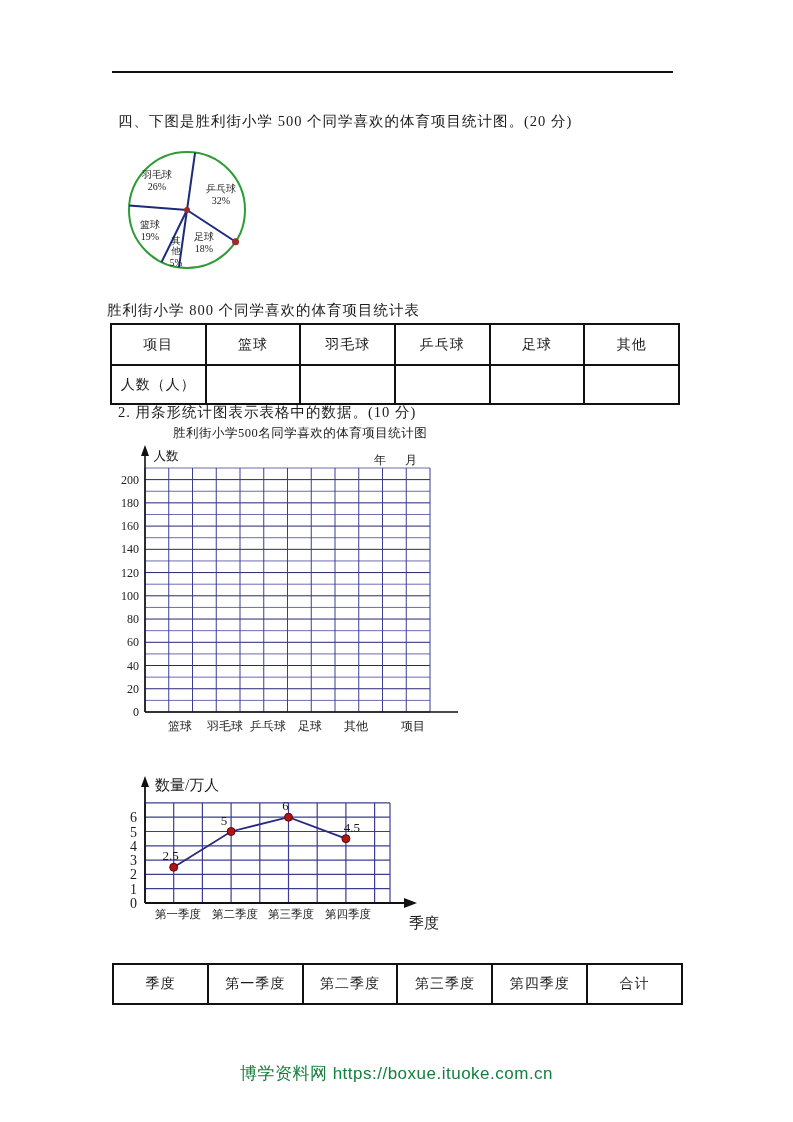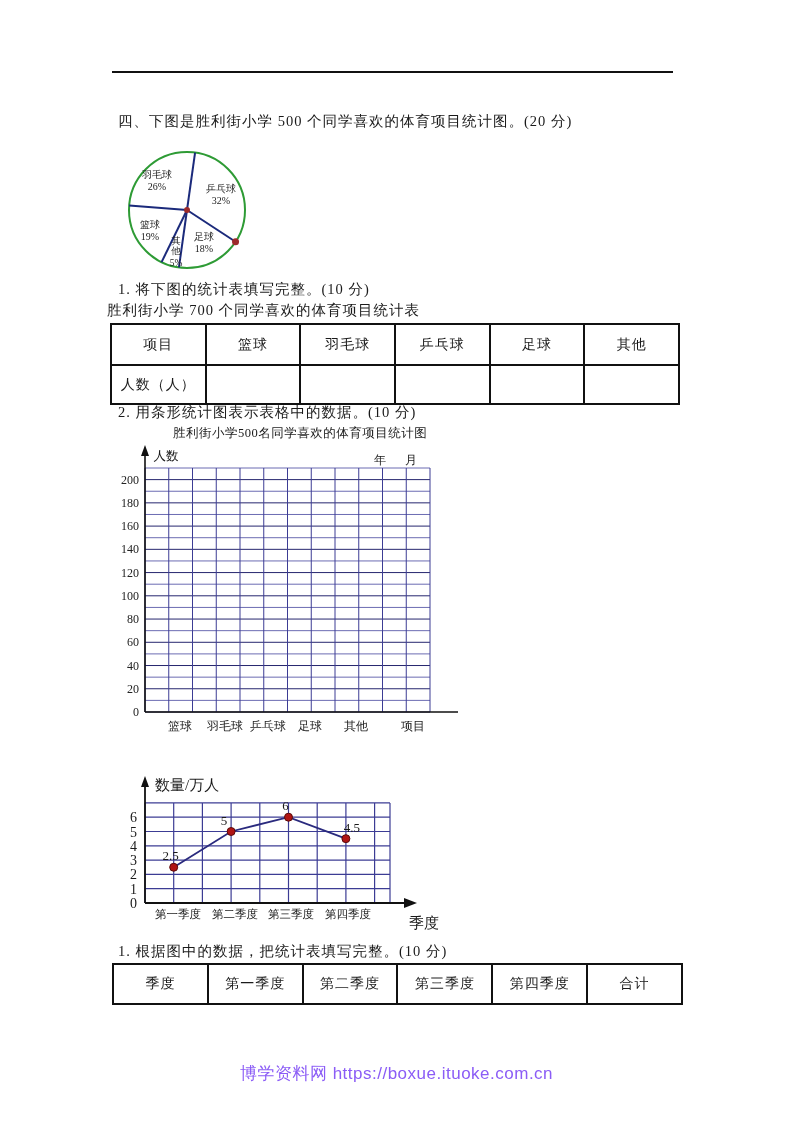--- a/index.html
+++ b/index.html
@@ -10,21 +10,21 @@
   .rule{background:#111;height:2px;}
   table{border-collapse:collapse;table-layout:fixed;}
   td{border:2px solid #111;text-align:center;font-size:14px;letter-spacing:1px;
      overflow:hidden;white-space:nowrap;}
   #sports-table{width:570px;}
   #sports-table tr:nth-child(1) td{height:37px;}
   #sports-table tr:nth-child(2) td{height:35px;margin-left:16px;}
   #quarters-table{width:571px;}
   #quarters-table td{height:36px;}
   .chart-title{font-size:12.5px;letter-spacing:0.5px;white-space:nowrap;}
-  #footer{width:793px;text-align:center;font-size:17px;color:#8b5cf6;
+  #footer{width:793px;text-align:center;font-size:17px;color:#15803d;
           font-family:"Liberation Sans","DejaVu Sans",sans-serif;letter-spacing:0.5px;}
   svg text{font-family:"Liberation Serif","DejaVu Serif",serif;}
 </style>
 </head>
 <body>
 
 <div id="page">
 
   <div class="abs rule" style="left:112px;top:71px;width:561px;"></div>
 
@@ -45,22 +45,21 @@
       <text x="79" y="105" font-size="10" text-anchor="middle" fill="#1a1a1a">18%</text>
       <text x="51" y="97" font-size="9.5" text-anchor="middle" fill="#1a1a1a">其</text>
       <text x="51" y="107" font-size="9.5" text-anchor="middle" fill="#1a1a1a">他</text>
       <text x="51" y="119" font-size="9.5" text-anchor="middle" fill="#1a1a1a">5%</text>
       <text x="25" y="81" font-size="10" text-anchor="middle" fill="#1a1a1a">篮球</text>
       <text x="25" y="93" font-size="10" text-anchor="middle" fill="#1a1a1a">19%</text>
       <text x="32" y="31" font-size="10" text-anchor="middle" fill="#1a1a1a">羽毛球</text>
       <text x="32" y="43" font-size="10" text-anchor="middle" fill="#1a1a1a">26%</text>
     </svg>
 
-  <div class="abs htext" style="left:118px;top:280px;">1. 将下图的统计表填写完整。(10 分)</div>
-  <div class="abs htext" style="left:107px;top:301px;">胜利街小学 700 个同学喜欢的体育项目统计表</div>
+  <div class="abs htext" style="left:107px;top:301px;">胜利街小学 800 个同学喜欢的体育项目统计表</div>
 
   <table id="sports-table" class="abs" style="left:110px;top:323px;">
     <tbody>
         <tr id="t1-head">
           <td>项目</td>
           <td>篮球</td>
           <td>羽毛球</td>
           <td>乒乓球</td>
           <td>足球</td>
           <td>其他</td>
@@ -181,21 +180,20 @@
       <circle cx="235.9" cy="73.64999999999999" r="4" fill="#b01414" stroke="#5a0a0a" stroke-width="1"></circle>
       <text x="241.9" y="66.64999999999999" font-size="13" text-anchor="middle" fill="#1a1a1a">4.5</text>
       <text x="68" y="153" font-size="11.5" text-anchor="middle" fill="#1a1a1a">第一季度</text>
       <text x="125" y="153" font-size="11.5" text-anchor="middle" fill="#1a1a1a">第二季度</text>
       <text x="181" y="153" font-size="11.5" text-anchor="middle" fill="#1a1a1a">第三季度</text>
       <text x="238" y="153" font-size="11.5" text-anchor="middle" fill="#1a1a1a">第四季度</text>
       <text x="314" y="163" font-size="15" text-anchor="middle" fill="#1a1a1a">季度</text>
       <text x="45" y="25" font-size="15" text-anchor="start" fill="#1a1a1a">数量/万人</text>
     </svg>
 
-  <div class="abs htext" style="left:118px;top:942px;">1. 根据图中的数据，把统计表填写完整。(10 分)</div>
 
   <table id="quarters-table" class="abs" style="left:112px;top:963px;">
     <tbody>
         <tr id="t2-head">
           <td>季度</td>
           <td>第一季度</td>
           <td>第二季度</td>
           <td>第三季度</td>
           <td>第四季度</td>
           <td>合计</td>

